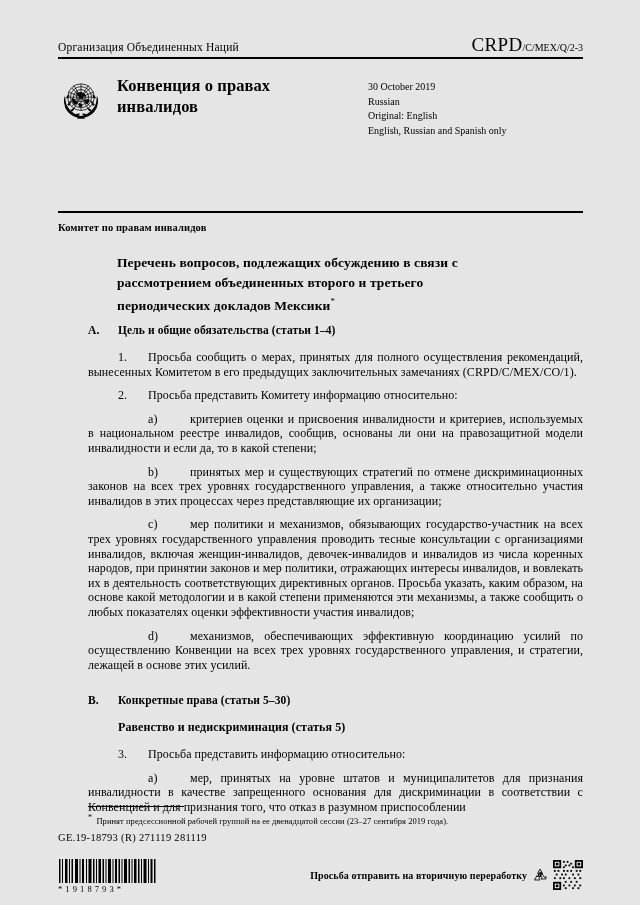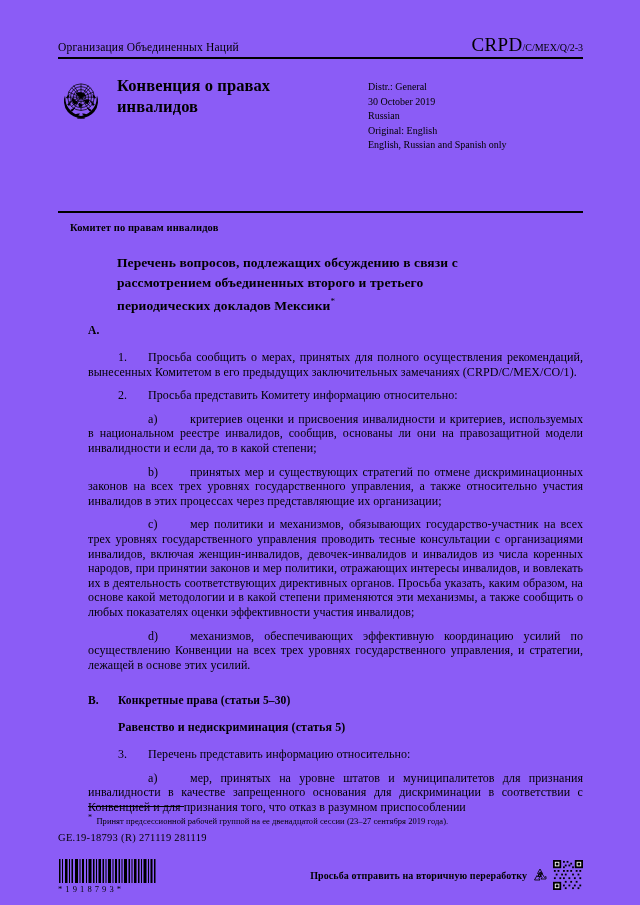--- a/index.html
+++ b/index.html
@@ -8,21 +8,21 @@
     background: #ffffff;
   }
   body {
     font-family: "Liberation Serif", "DejaVu Serif", serif;
     color: #000000;
   }
   .page {
     position: relative;
     width: 640px;
     height: 905px;
-    background: #8b5cf6;
+    background: #e5e5e5;
     overflow: hidden;
     box-sizing: border-box;
     padding-left: 36px;
   }
 
   
   .masthead {
     position: absolute;
     left: 58px;
     top: 36px;
@@ -101,21 +101,20 @@
   }
 
   
   .committee {
     position: absolute;
     left: 58px;
     top: 222px;
     font-size: 10.5px;
     font-weight: bold;
     letter-spacing: 0.1px;
-    margin-left: 12px;
   }
 
   
   .doc-title {
     position: absolute;
     left: 117px;
     top: 253px;
     width: 400px;
     font-size: 13.5px;
     font-weight: bold;
@@ -300,41 +299,41 @@
             <path d="M27 72 q5 -4 10 -5 q-3 6 -7 9z"></path>
             <path d="M73 72 q-5 -4 -10 -5 q3 6 7 9z"></path>
             <path d="M37 82 q6 -3 11 -2 q-4 5 -9 6z"></path>
             <path d="M63 82 q-6 -3 -11 -2 q4 5 9 6z"></path>
           </g>
         </svg>
         <div class="conv-title">Конвенция о правах инвалидов</div>
       </div>
 
       <div class="distr-block">
-        <div>Distr.: General</div>
         <div>30 October 2019</div>
         <div>Russian</div>
         <div>Original: English</div>
         <div>English, Russian and Spanish only</div>
       </div>
     </div>
   </div>
 
   <hr class="rule-thick-2">
 
   <div class="committee">Комитет по правам инвалидов</div>
 
   <div class="doc-title">
     <span>Перечень вопросов, подлежащих обсуждению в связи с рассмотрением объединенных второго и третьего периодических докладов Мексики</span><sup>*</sup>
   </div>
 
   <div class="content">
 
     <div class="section-head">
       <span class="section-letter">A.</span>
+      <span>Цель и общие обязательства (статьи 1–4)</span>
     </div>
 
     <p class="para"><span class="marker">1.</span><span>Просьба сообщить о мерах, принятых для полного осуществления рекомендаций, вынесенных Комитетом в его предыдущих заключительных замечаниях (CRPD/C/MEX/CO/1).</span></p>
 
     <p class="para"><span class="marker">2.</span><span>Просьба представить Комитету информацию относительно:</span></p>
 
     <p class="para"><span class="marker-alpha">a)</span><span>критериев оценки и присвоения инвалидности и критериев, используемых в национальном реестре инвалидов, сообщив, основаны ли они на правозащитной модели инвалидности и если да, то в какой степени;</span></p>
 
     <p class="para"><span class="marker-alpha">b)</span><span>принятых мер и существующих стратегий по отмене дискриминационных законов на всех трех уровнях государственного управления, а также относительно участия инвалидов в этих процессах через представляющие их организации;</span></p>
 
@@ -342,21 +341,21 @@
 
     <p class="para"><span class="marker-alpha">d)</span><span>механизмов, обеспечивающих эффективную координацию усилий по осуществлению Конвенции на всех трех уровнях государственного управления, и стратегии, лежащей в основе этих усилий.</span></p>
 
     <div class="section-head section-b">
       <span class="section-letter">B.</span>
       <span>Конкретные права (статьи 5–30)</span>
     </div>
 
     <div class="sub-head">Равенство и недискриминация (статья 5)</div>
 
-    <p class="para"><span class="marker">3.</span><span>Перечень представить информацию относительно:</span></p>
+    <p class="para"><span class="marker">3.</span><span>Просьба представить информацию относительно:</span></p>
 
     <p class="para"><span class="marker-alpha">a)</span><span>мер, принятых на уровне штатов и муниципалитетов для признания инвалидности в качестве запрещенного основания для дискриминации в соответствии с Конвенцией и для признания того, что отказ в разумном приспособлении</span></p>
   </div>
 
   <div class="footnote-area">
     <hr class="footnote-rule">
     <div class="footnote-text">
       <sup>*</sup>&nbsp;&nbsp;<span>Принят предсессионной рабочей группой на ее двенадцатой сессии (23–27 сентября 2019 года).</span>
     </div>
   </div>

